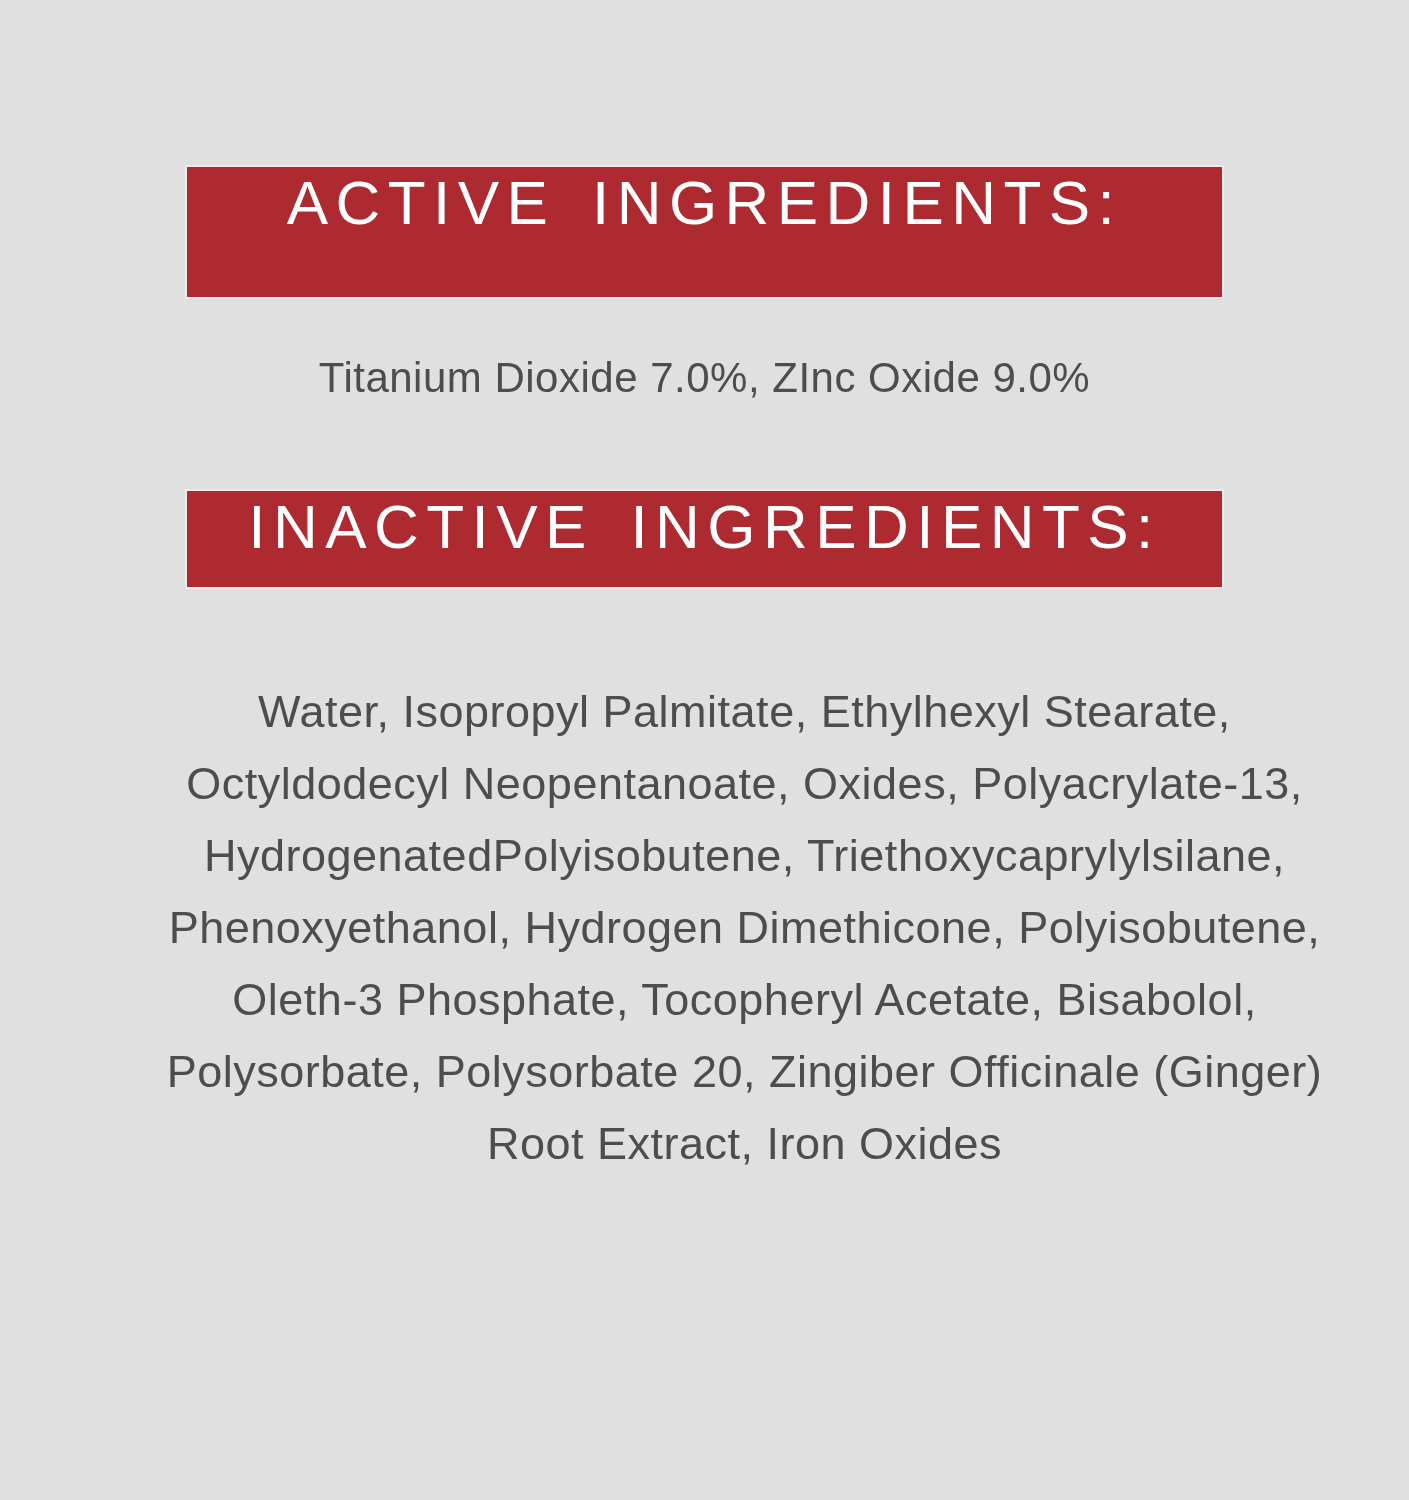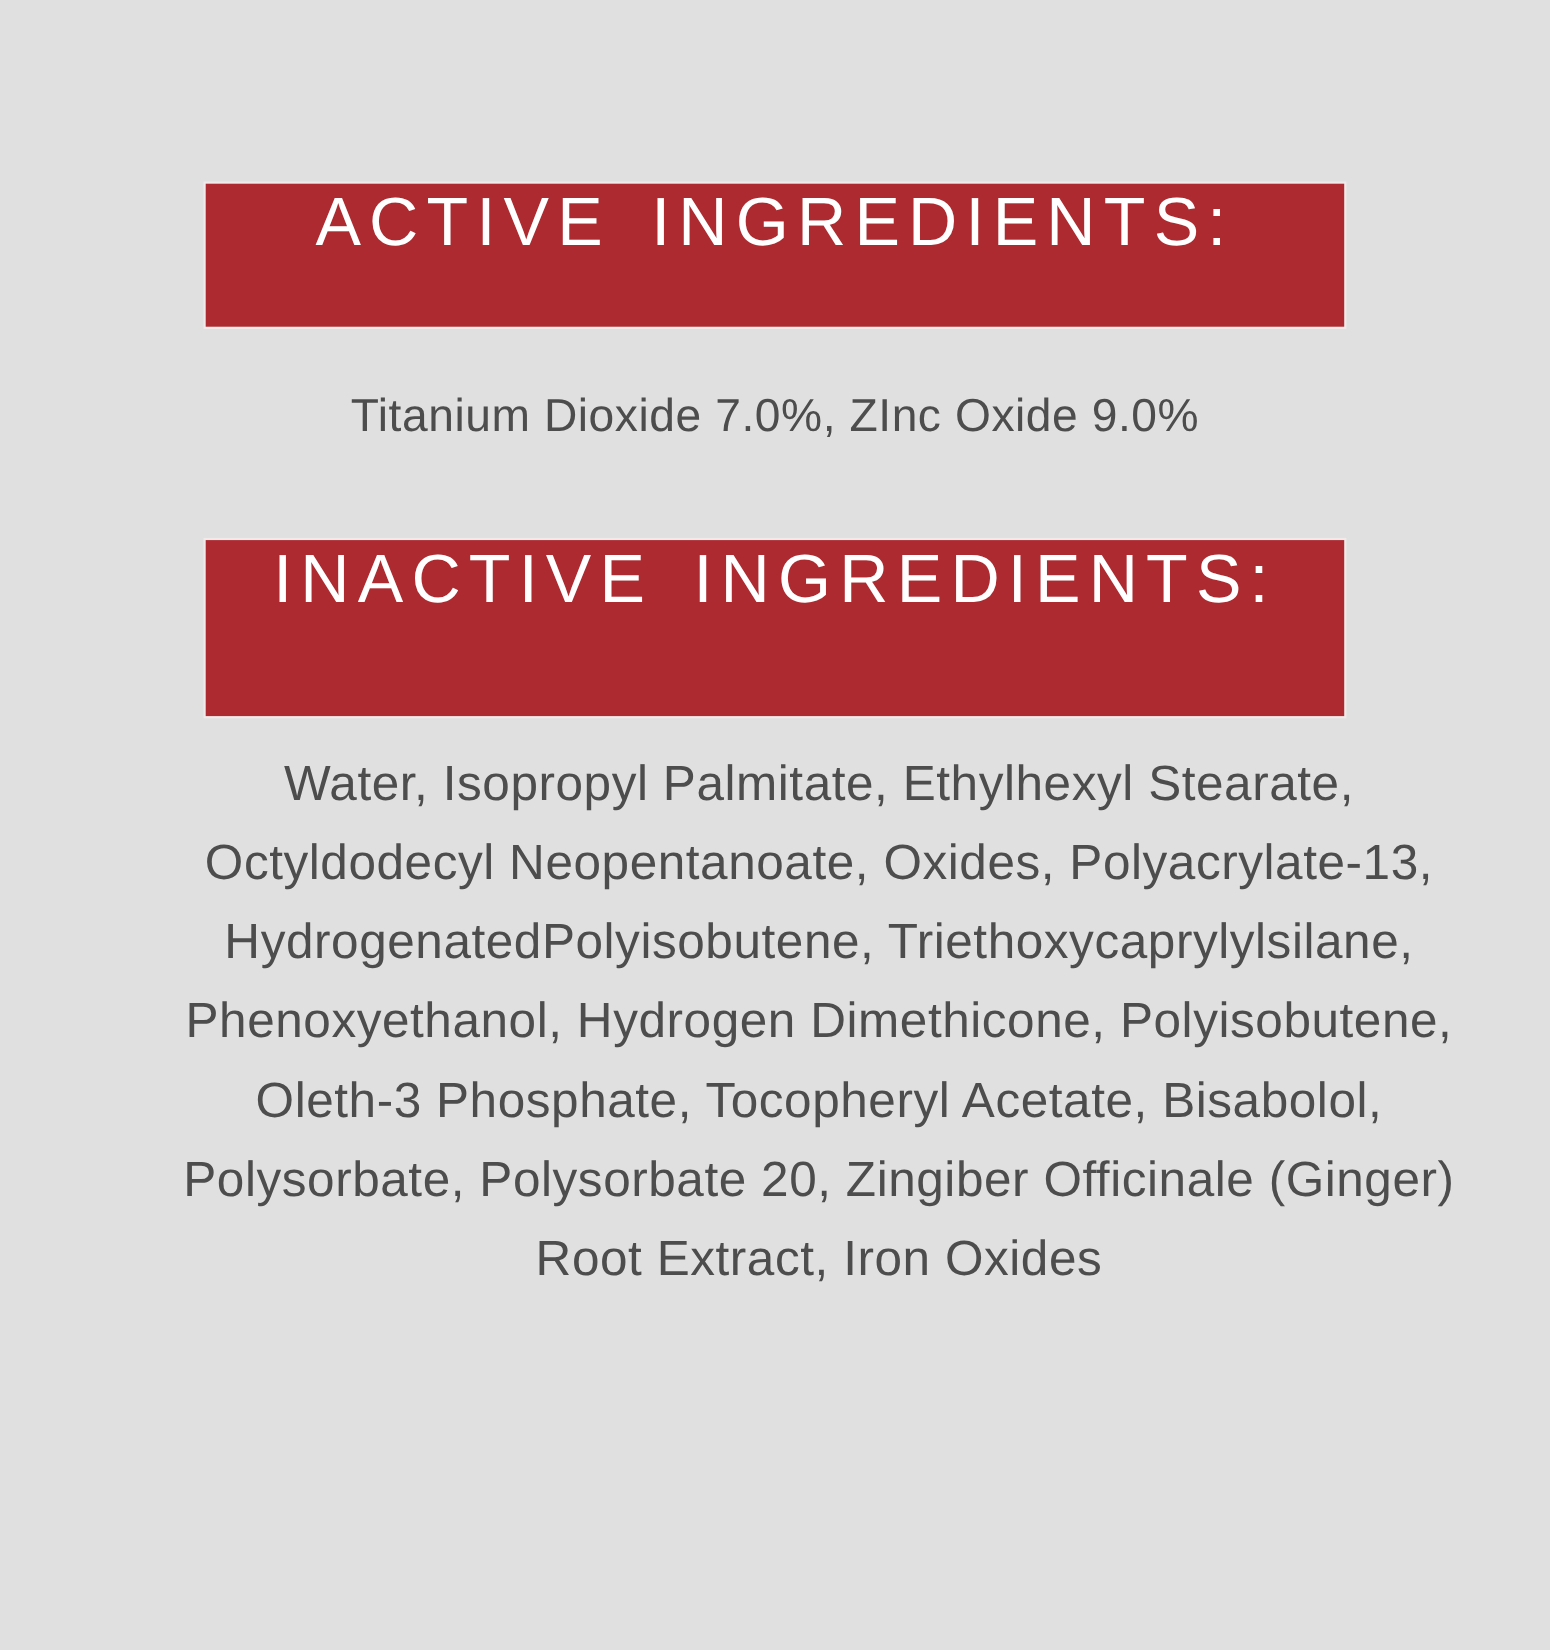--- a/index.html
+++ b/index.html
@@ -22,21 +22,21 @@
     box-shadow: 0 0 0 2px rgba(255, 242, 242, 0.55);
     display: flex;
     justify-content: center;
   }
   .banner-active {
     top: 167px;
     height: 130px;
   }
   .banner-inactive {
     top: 491px;
-    height: 160px;
+    height: 96px;
   }
   .banner-text {
     color: var(--banner-fg, #ffffff);
     font-size: 62px;
     font-weight: 400;
     letter-spacing: 0.12em;
     word-spacing: 12px;
     white-space: nowrap;
   }
   .active-content {

